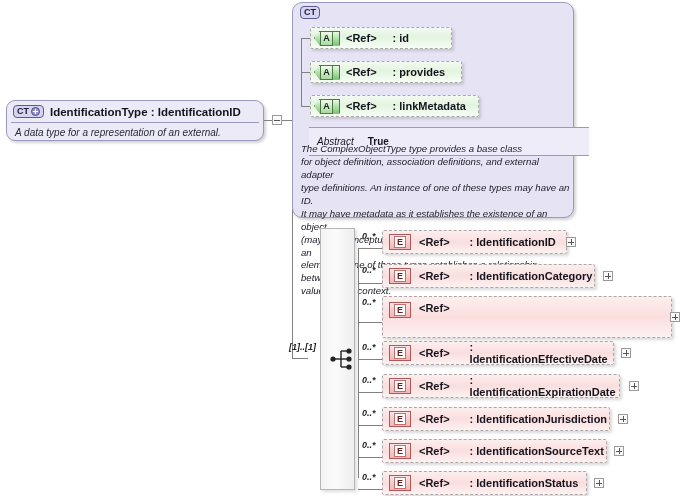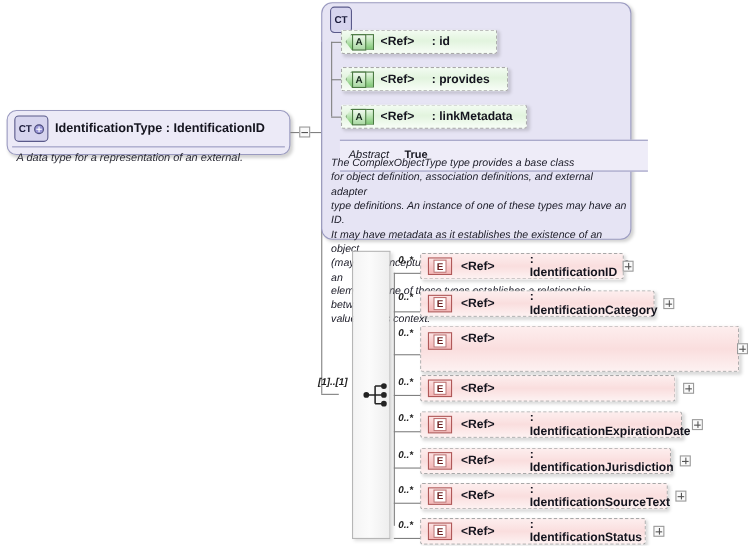--- a/index.html
+++ b/index.html
@@ -70,21 +70,21 @@
     align-items: center;
     justify-content: center;
     border: 1px solid #5a5a8a;
     border-radius: 4px;
     background: #d6d4ee;
     font-size: 9px;
     font-weight: bold;
     letter-spacing: 0px;
     color: #1a1a3a;
     height: 13px;
-    padding: 11px 3px;
+    padding: 0 3px;
     line-height: 1;
     box-sizing: border-box;
   }
   .badge-ct .plus {
     display: inline-block;
     width: 9px; height: 9px;
     margin-left: 2px;
     border-radius: 50%;
     background: #9a97d8;
     border: 1px solid #4a4a7a;
@@ -217,21 +217,21 @@
     display: flex;
     align-items: center;
     padding-left: 6px;
   }
   .elrow .etxt {
     font-size: 11px;
     font-weight: bold;
     color: #14141e;
   }
   .elrow .eref { margin-left: 8px; white-space: nowrap; }
-  .elrow .ename { margin-left: 32px; }
+  .elrow .ename { margin-left: 20px; }
 
   
   .icon-e {
     width: 22px; height: 16px;
     flex: none;
     border: 1px solid #b05858;
     background: linear-gradient(to bottom, #fde4e4, #f7c5c5 60%, #f3b6b6);
     box-sizing: border-box;
     display: flex; align-items: center; justify-content: center;
     position: relative;
@@ -403,20 +403,21 @@
   </div>
   <div class="expand" style="left:670px; top:312px;"></div>
 
   <div class="ln h" style="left:358px; top:359px; width:24px;"></div>
   <span class="card-label" style="left:362px; top:342px;">0..*</span>
   <div class="elrow" style="left:382px; top:341px; width:232px; height:24px;">
     <span class="icon-e">
       <span class="letter">E</span>
     </span>
     <span class="etxt eref">&lt;Ref&gt;</span>
+    <span class="etxt ename">: IdentificationEffectiveDate</span>
   </div>
   <div class="expand" style="left:621px; top:348px;"></div>
 
   <div class="ln h" style="left:358px; top:392px; width:24px;"></div>
   <span class="card-label" style="left:362px; top:375px;">0..*</span>
   <div class="elrow" style="left:382px; top:374px; width:238px; height:24px;">
     <span class="icon-e">
       <span class="letter">E</span>
     </span>
     <span class="etxt eref">&lt;Ref&gt;</span>

